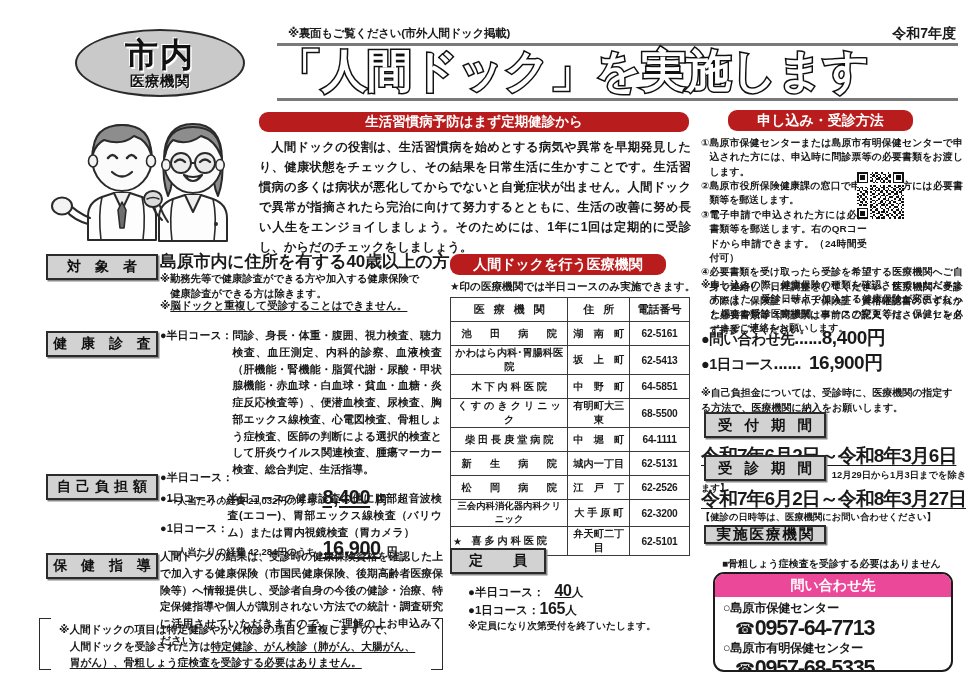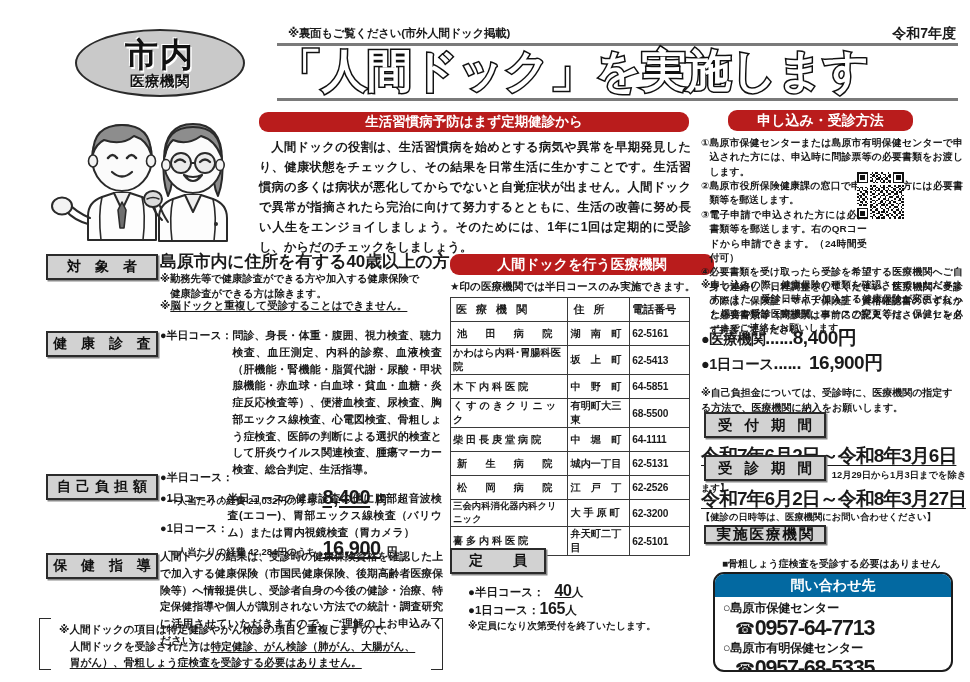--- a/index.html
+++ b/index.html
@@ -149,34 +149,34 @@
     content: ""; position: absolute; top: 2px; bottom: 2px; width: 11px;
     border: 1.6px solid #2b2b2b;
   }
   .bracket-note::before { left: 4px; border-right: none; }
   .bracket-note::after { right: 4px; border-left: none; }
   .bracket-note u { text-decoration: underline; text-underline-offset: 2px; }
 
   
   .tbl-pill {
     position: absolute; left: 450px; top: 254px;
-    width: 264px; height: 21px; font-size: 14px;
+    width: 216px; height: 21px; font-size: 14px;
   }
   .tbl-note {
     position: absolute; left: 450px; top: 280px;
     font-size: 10.6px; font-weight: bold;
   }
   table.mi {
     position: absolute; left: 450px; top: 297px;
     width: 240px; border-collapse: collapse;
   }
   table.mi th, table.mi td {
     border: 1px solid #3a3a3a;
     height: 24px; font-size: 10.2px; font-weight: bold;
-    text-align: left; vertical-align: middle;
+    text-align: center; vertical-align: middle;
     padding: 0 2px;
   }
   table.mi th { font-size: 11px; letter-spacing: 3px; text-indent: 3px; }
   table.mi th.c-addr, table.mi th.c-tel { letter-spacing: 3px; }
   table.mi th.c-tel { letter-spacing: 0px; text-indent: 0; }
   table.mi .c-name { width: 118px; }
   table.mi .c-addr { width: 62px; }
   table.mi .c-tel { width: 60px; font-family: "Liberation Sans", sans-serif; letter-spacing: -0.2px; }
   .sp5 { letter-spacing: 4px; text-indent: 4px; display: inline-block; }
   .star-cell { position: relative; }
@@ -232,21 +232,21 @@
 
   .contact-box {
     position: absolute; left: 713px; top: 572px;
     width: 240px; height: 100px;
     border: 2.5px solid #1c1c1c;
     border-radius: 11px;
     background: #fff;
     overflow: hidden;
   }
   .contact-head {
-    height: 23px; background: #0369a1; color: #fff;
+    height: 23px; background: #ec4899; color: #fff;
     font-size: 14px; font-weight: bold;
     display: flex; align-items: center; justify-content: center;
   }
   .contact-body { padding: 3px 0 0 8px; }
   .c-name2 { font-size: 12.3px; font-weight: bold; letter-spacing: -0.3px; }
   .c-tel2 {
     font-size: 21.5px; font-weight: bold; letter-spacing: -1.2px;
     margin-left: 12px; line-height: 1.08;
     display: flex; align-items: center;
   }
@@ -477,21 +477,21 @@
       <path d="M8 21h1v1H8zM10 21h2v1h-2zM14 21h1v1h-1zM17 21h1v1h-1zM20 21h1v1h-1zM23 21h2v1h-2zM27 21h1v1h-1zM9 22h1v1H9zM12 22h1v1h-1zM15 22h1v1h-1zM18 22h2v1h-2zM22 22h1v1h-1zM25 22h1v1h-1zM28 22h1v1h-1zM8 23h1v1H8zM11 23h2v1h-2zM16 23h1v1h-1zM19 23h1v1h-1zM21 23h1v1h-1zM24 23h2v1h-2zM27 23h1v1h-1zM9 24h2v1H9zM13 24h1v1h-1zM15 24h2v1h-2zM18 24h1v1h-1zM22 24h2v1h-2zM26 24h1v1h-1zM28 24h1v1h-1zM8 25h1v1H8zM12 25h2v1h-2zM17 25h1v1h-1zM20 25h1v1h-1zM23 25h1v1h-1zM25 25h2v1h-2zM10 26h1v1h-1zM14 26h2v1h-2zM18 26h2v1h-2zM21 26h1v1h-1zM24 26h1v1h-1zM27 26h2v1h-2zM8 27h2v1H8zM11 27h1v1h-1zM13 27h1v1h-1zM16 27h1v1h-1zM19 27h1v1h-1zM22 27h2v1h-2zM26 27h1v1h-1zM9 28h1v1H9zM12 28h2v1h-2zM15 28h2v1h-2zM20 28h1v1h-1zM23 28h1v1h-1zM25 28h2v1h-2zM28 28h1v1h-1z"></path>
     </g>
   </svg>
 
   <div class="ap-note">
     <span class="n">※</span>
     <span class="t">申し込みの際、健康保険の種類を確認させていただきます。また、受診日時点で加入する健康保険が変更となった場合や受診医療機関、コースの変更等は、保健センターまでご連絡をお願いします。</span>
   </div>
 
   <div class="price-line" style="left:701px; top:325px;">
-    <span class="price-lbl">●医療機関‥‥‥</span>
+    <span class="price-lbl">●問い合わせ先‥‥‥</span>
     <span class="price-val" style="">8,400円</span>
   </div>
   <div class="price-line" style="left:701px; top:350px;">
     <span class="price-lbl">●1日コース‥‥‥</span>
     <span class="price-val" style="margin-left:8px;">16,900円</span>
   </div>
   <div class="fee-note">※自己負担金については、受診時に、医療機関の指定する方法で、医療機関に納入をお願いします。</div>
 
   <div class="greylabel per-lab" style="left:704px; top:412px;">受 付 期 間</div>
   <div class="per-val" style="left:701px; top:443px;">令和7年6月2日～令和8年3月6日</div>

